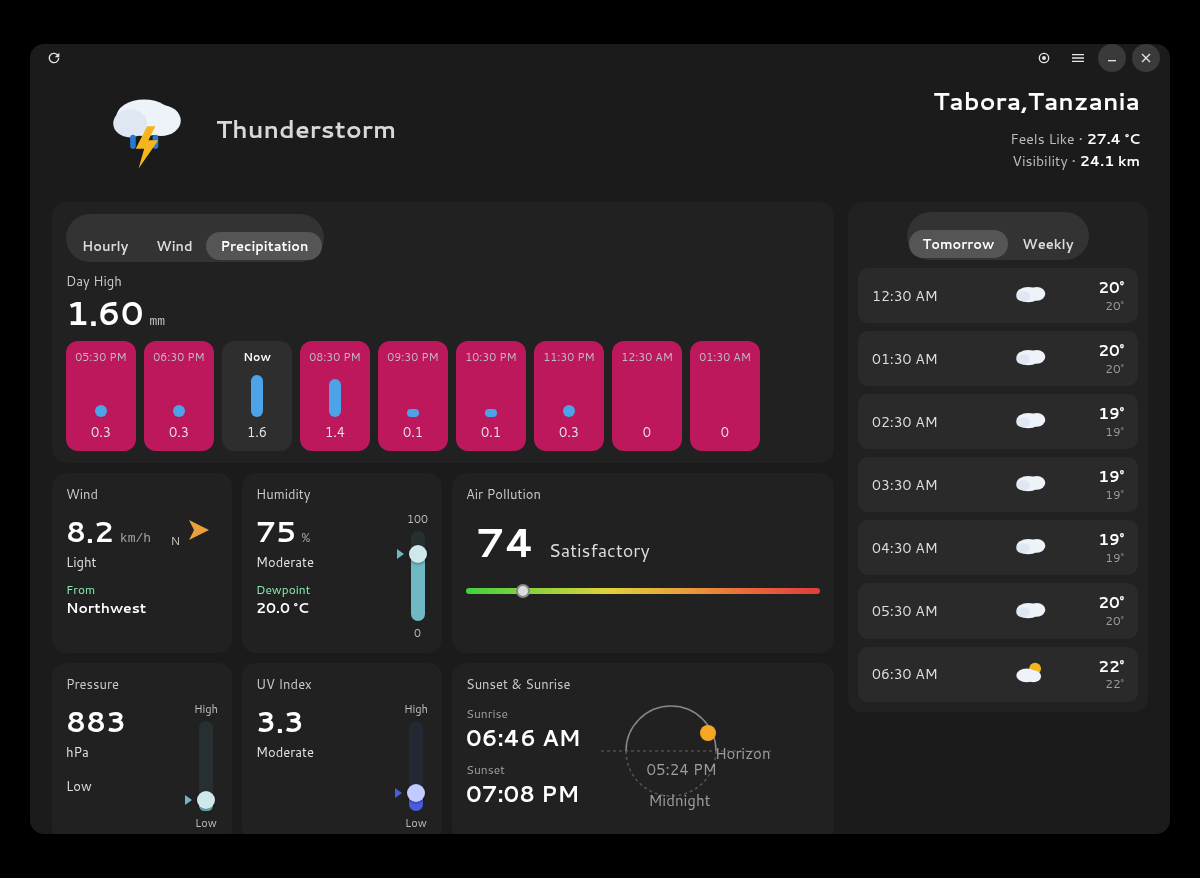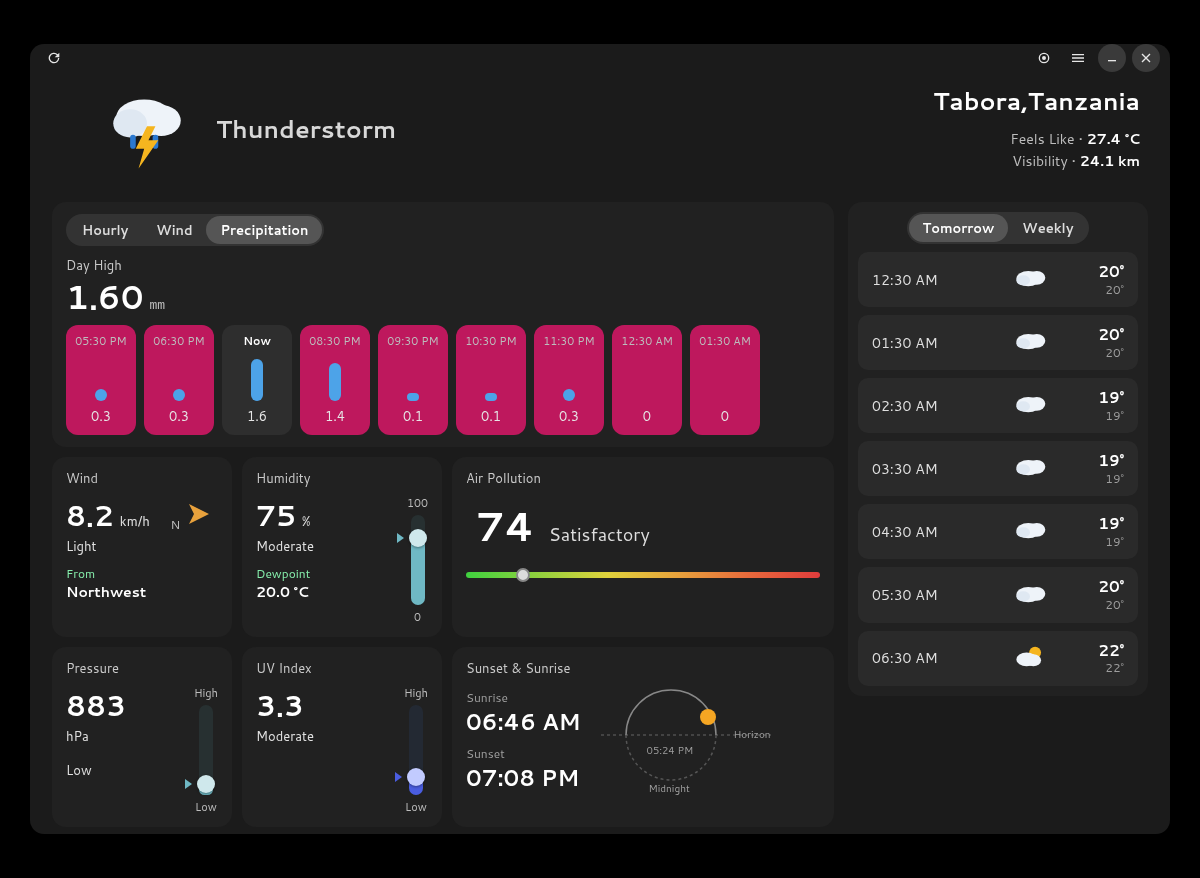--- a/index.html
+++ b/index.html
@@ -50,21 +50,21 @@
 
   .panel { background: #212121; border-radius: 14px; padding: 12px 14px; }
 
   
   .hourly-tabs, .fc-tabs {
     display: inline-flex; background: #333; border-radius: 999px; padding: 2px;
     margin-bottom: 10px;
   }
   .tab {
     padding: 5px 14px; border-radius: 999px; font-size: 13px; font-weight: 600;
-    color: #ddd; cursor: pointer;
+    color: #ddd; cursor: pointer; margin-top: 16px;
   }
   .tab.active { background: #555; color: #fff; }
 
   .dayhigh-label { font-size: 13px; color: #c9c9c9; }
   .dayhigh-val { font-size: 32px; font-weight: 700; color: #fff; display: inline-flex; align-items: baseline; gap: 6px;}
   .dayhigh-val .mm { font-size: 13px; font-weight: 500; color: #bdbdbd; font-family: Liberation Mono, monospace;}
 
   .hours { display: flex; gap: 8px; margin-top: 6px; }
   .hour {
     width: 70px; background: #be185d; border-radius: 12px; padding: 8px 4px 10px;
@@ -76,21 +76,21 @@
   .hour .barwrap { height: 46px; display: flex; align-items: flex-end; }
   .hour .bar { width: 12px; background: #4da3e8; border-radius: 6px; }
   .hour .val { font-size: 13px; color: #e6e6e6;}
 
   
   .cards { display: grid; grid-template-columns: 180px 200px 1fr; gap: 10px; }
   .cards3 { display: grid; grid-template-columns: 180px 200px 1fr; gap: 10px; }
   .card { background: #212121; border-radius: 14px; padding: 12px 14px; }
   .card h4 { font-size: 13px; font-weight: 500; color: #c9c9c9; margin-bottom: 8px;}
   .bigval { font-size: 28px; font-weight: 700; color: #fff; display: inline-flex; align-items: baseline; gap: 6px;}
-  .unit { font-size: 13px; font-weight: 500; color: #e5e5e5;}
+  .unit { font-size: 13px; font-weight: 500; color: #a3a3a3; font-family: Liberation Mono, monospace;}
   .desc { font-size: 13px; color: #e0e0e0; margin-top: 2px;}
   .subgrey { font-size: 12px; color: #86efac; margin-top: 10px;}
   .subwhite { font-size: 14px; color: #fff; font-weight: 600;}
 
   .wind-body { display:flex; justify-content:space-between; align-items:flex-start;}
   .compass { text-align:center; font-size:12px; color:#bdbdbd; width:52px;}
   .arrow { width:30px; height:30px; margin-top:4px;}
 
   .vbarwrap { position:relative; width:14px; height:90px; background:#3a5a5f44; border-radius:7px;}
   .vbarwrap.blue { background:#2a3f6644;}
@@ -111,21 +111,21 @@
   .air .lab { font-size:18px; color:#ddd;}
   .airbar { position:relative; height:6px; border-radius:3px;
     background: linear-gradient(90deg,#3fd13f 0%, #e0d23c 40%, #e8a23c 60%, #e8693c 80%, #e03c3c 100%);
   }
   .airknob { position:absolute; top:-4px; width:14px; height:14px; background:#dcdcdc; border:2px solid #888; border-radius:50%;}
 
   
   .sun-wrap { display:flex; gap:20px;}
   .sun-times .lab { font-size:12px; color:#9e9e9e; margin-top:4px;}
   .sun-times .t { font-size:22px; font-weight:700; color:#fff; margin-bottom:8px;}
-  .sun-dia { position:relative; width:170px; height:110px; font-size:10px; color:#9e9e9e;}
+  .sun-dia { position:relative; width:170px; height:110px; font-size:15px; color:#9e9e9e;}
 
   
   .fc-panel { background: #212121; border-radius: 14px; padding: 10px 10px; display:flex; flex-direction:column;}
   .fc-tabs { align-self:center; margin-bottom:8px;}
   .fc-list { display:flex; flex-direction:column; gap:8px;}
   .fc-item { background:#2a2a2a; border-radius:10px; padding:10px 14px; display:flex; align-items:center; justify-content:space-between;}
   .fc-item .ft { font-size:14px; color:#e0e0e0; font-weight:500; width:90px;}
   .fc-temps { text-align:right; line-height:1.3;}
   .fc-temps .hi { font-size:15px; font-weight:700; color:#fff;}
   .fc-temps .lo { font-size:12px; color:#9e9e9e;}

